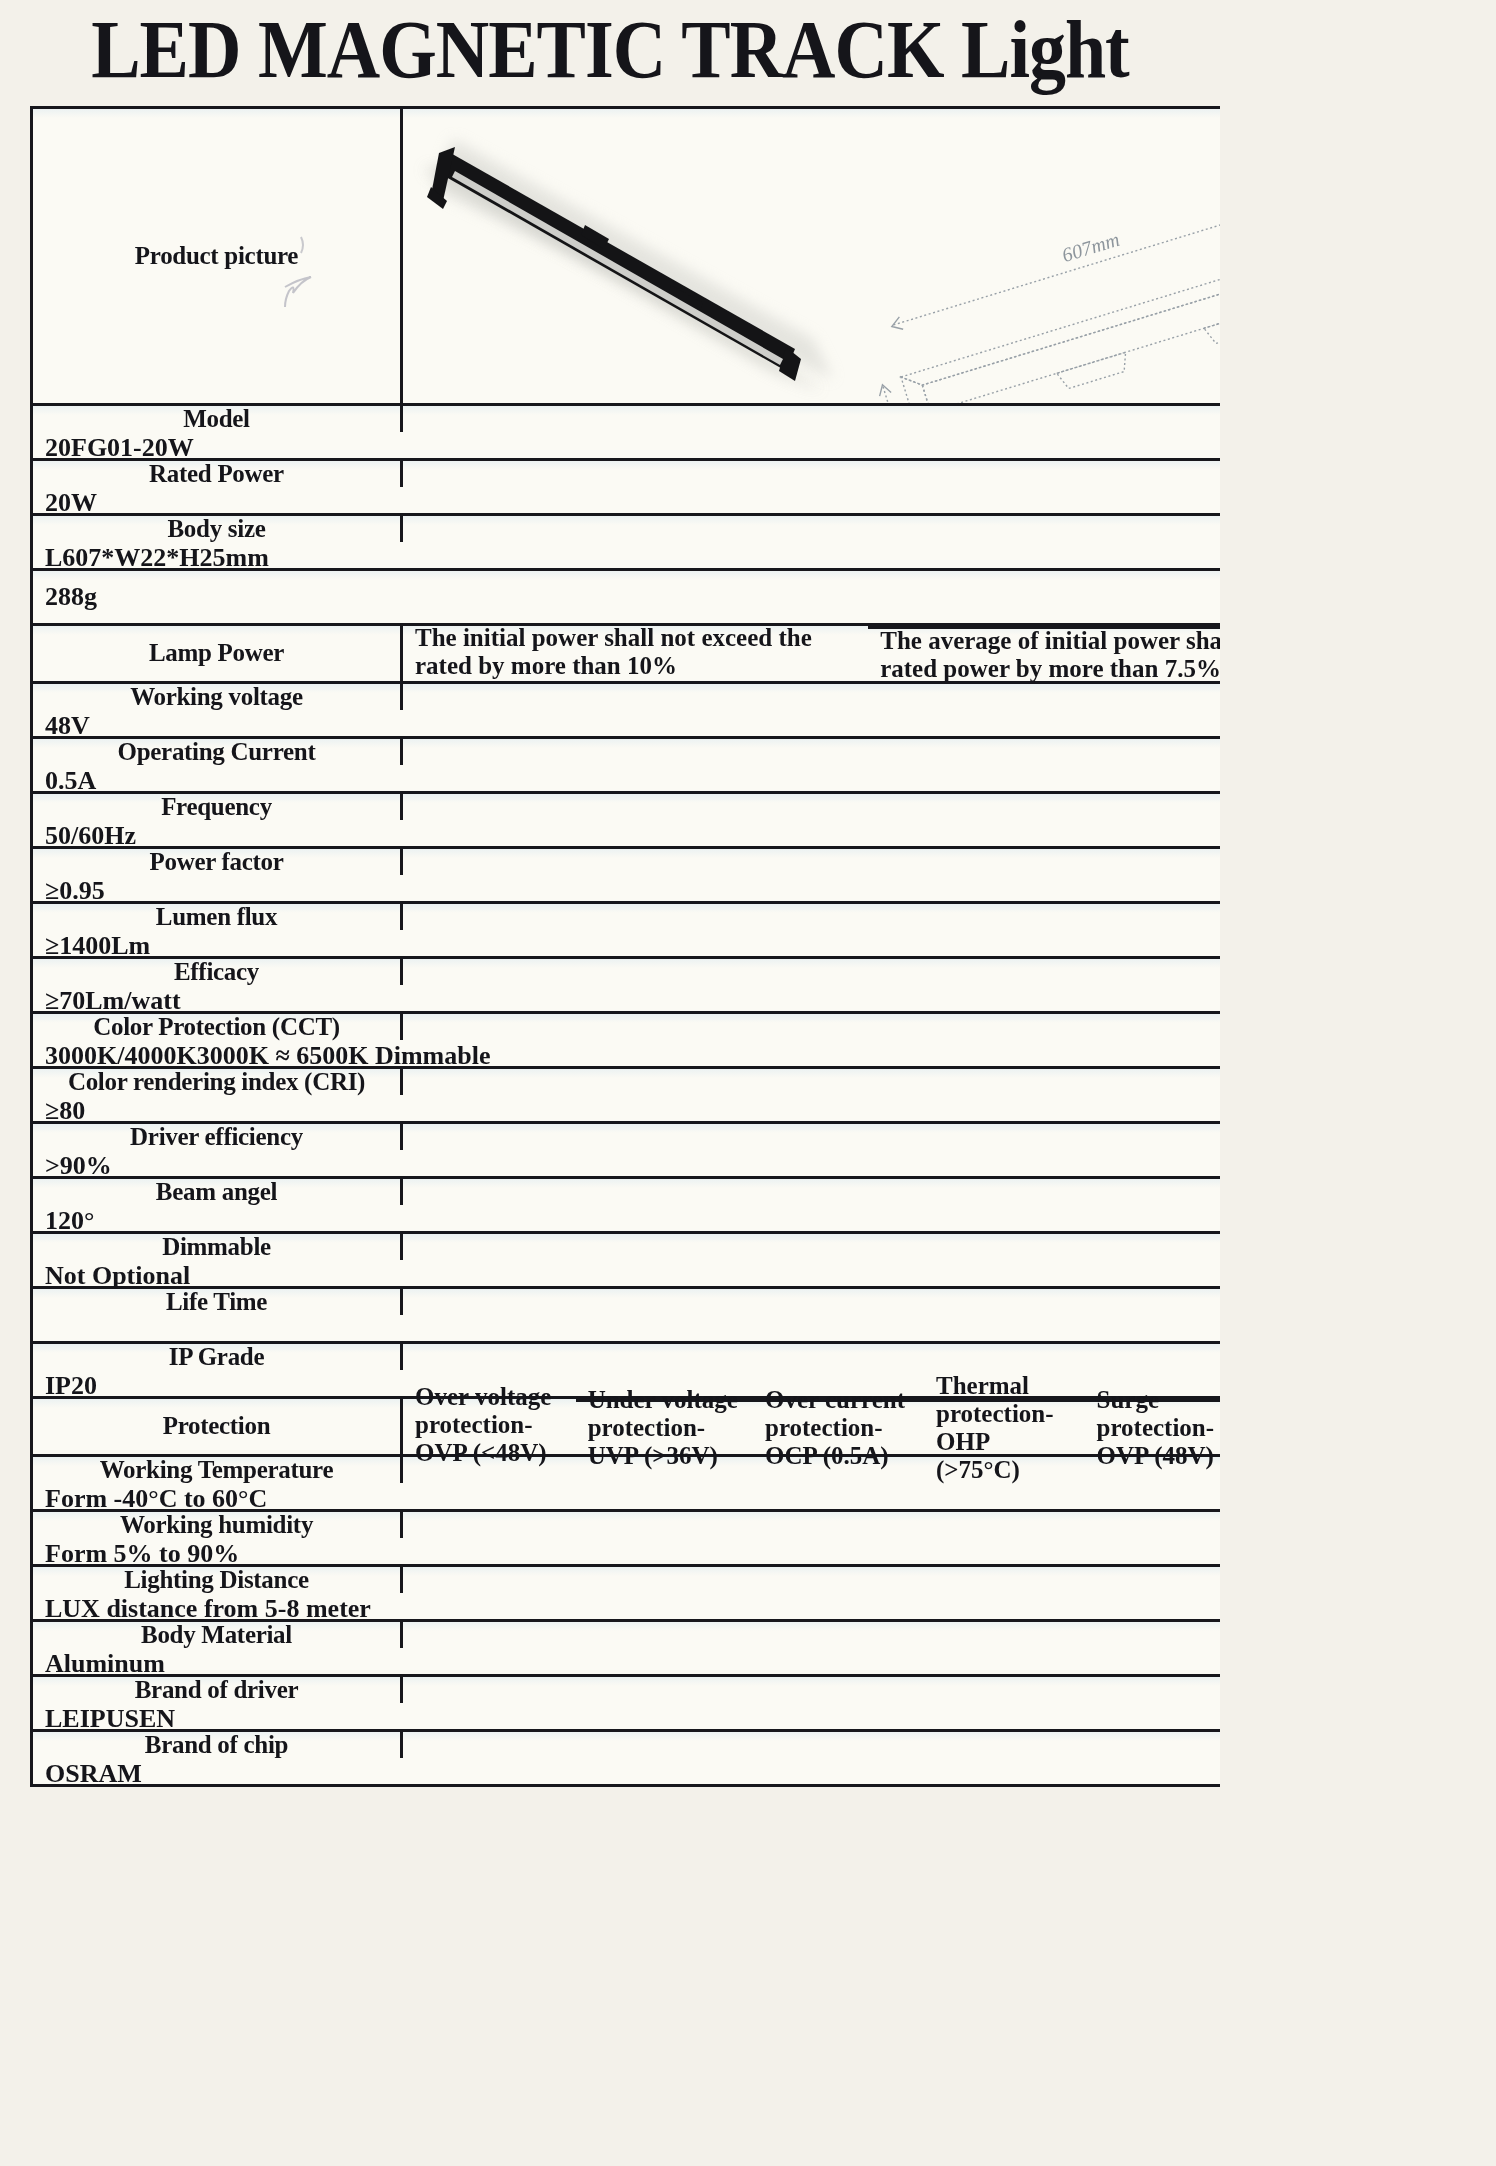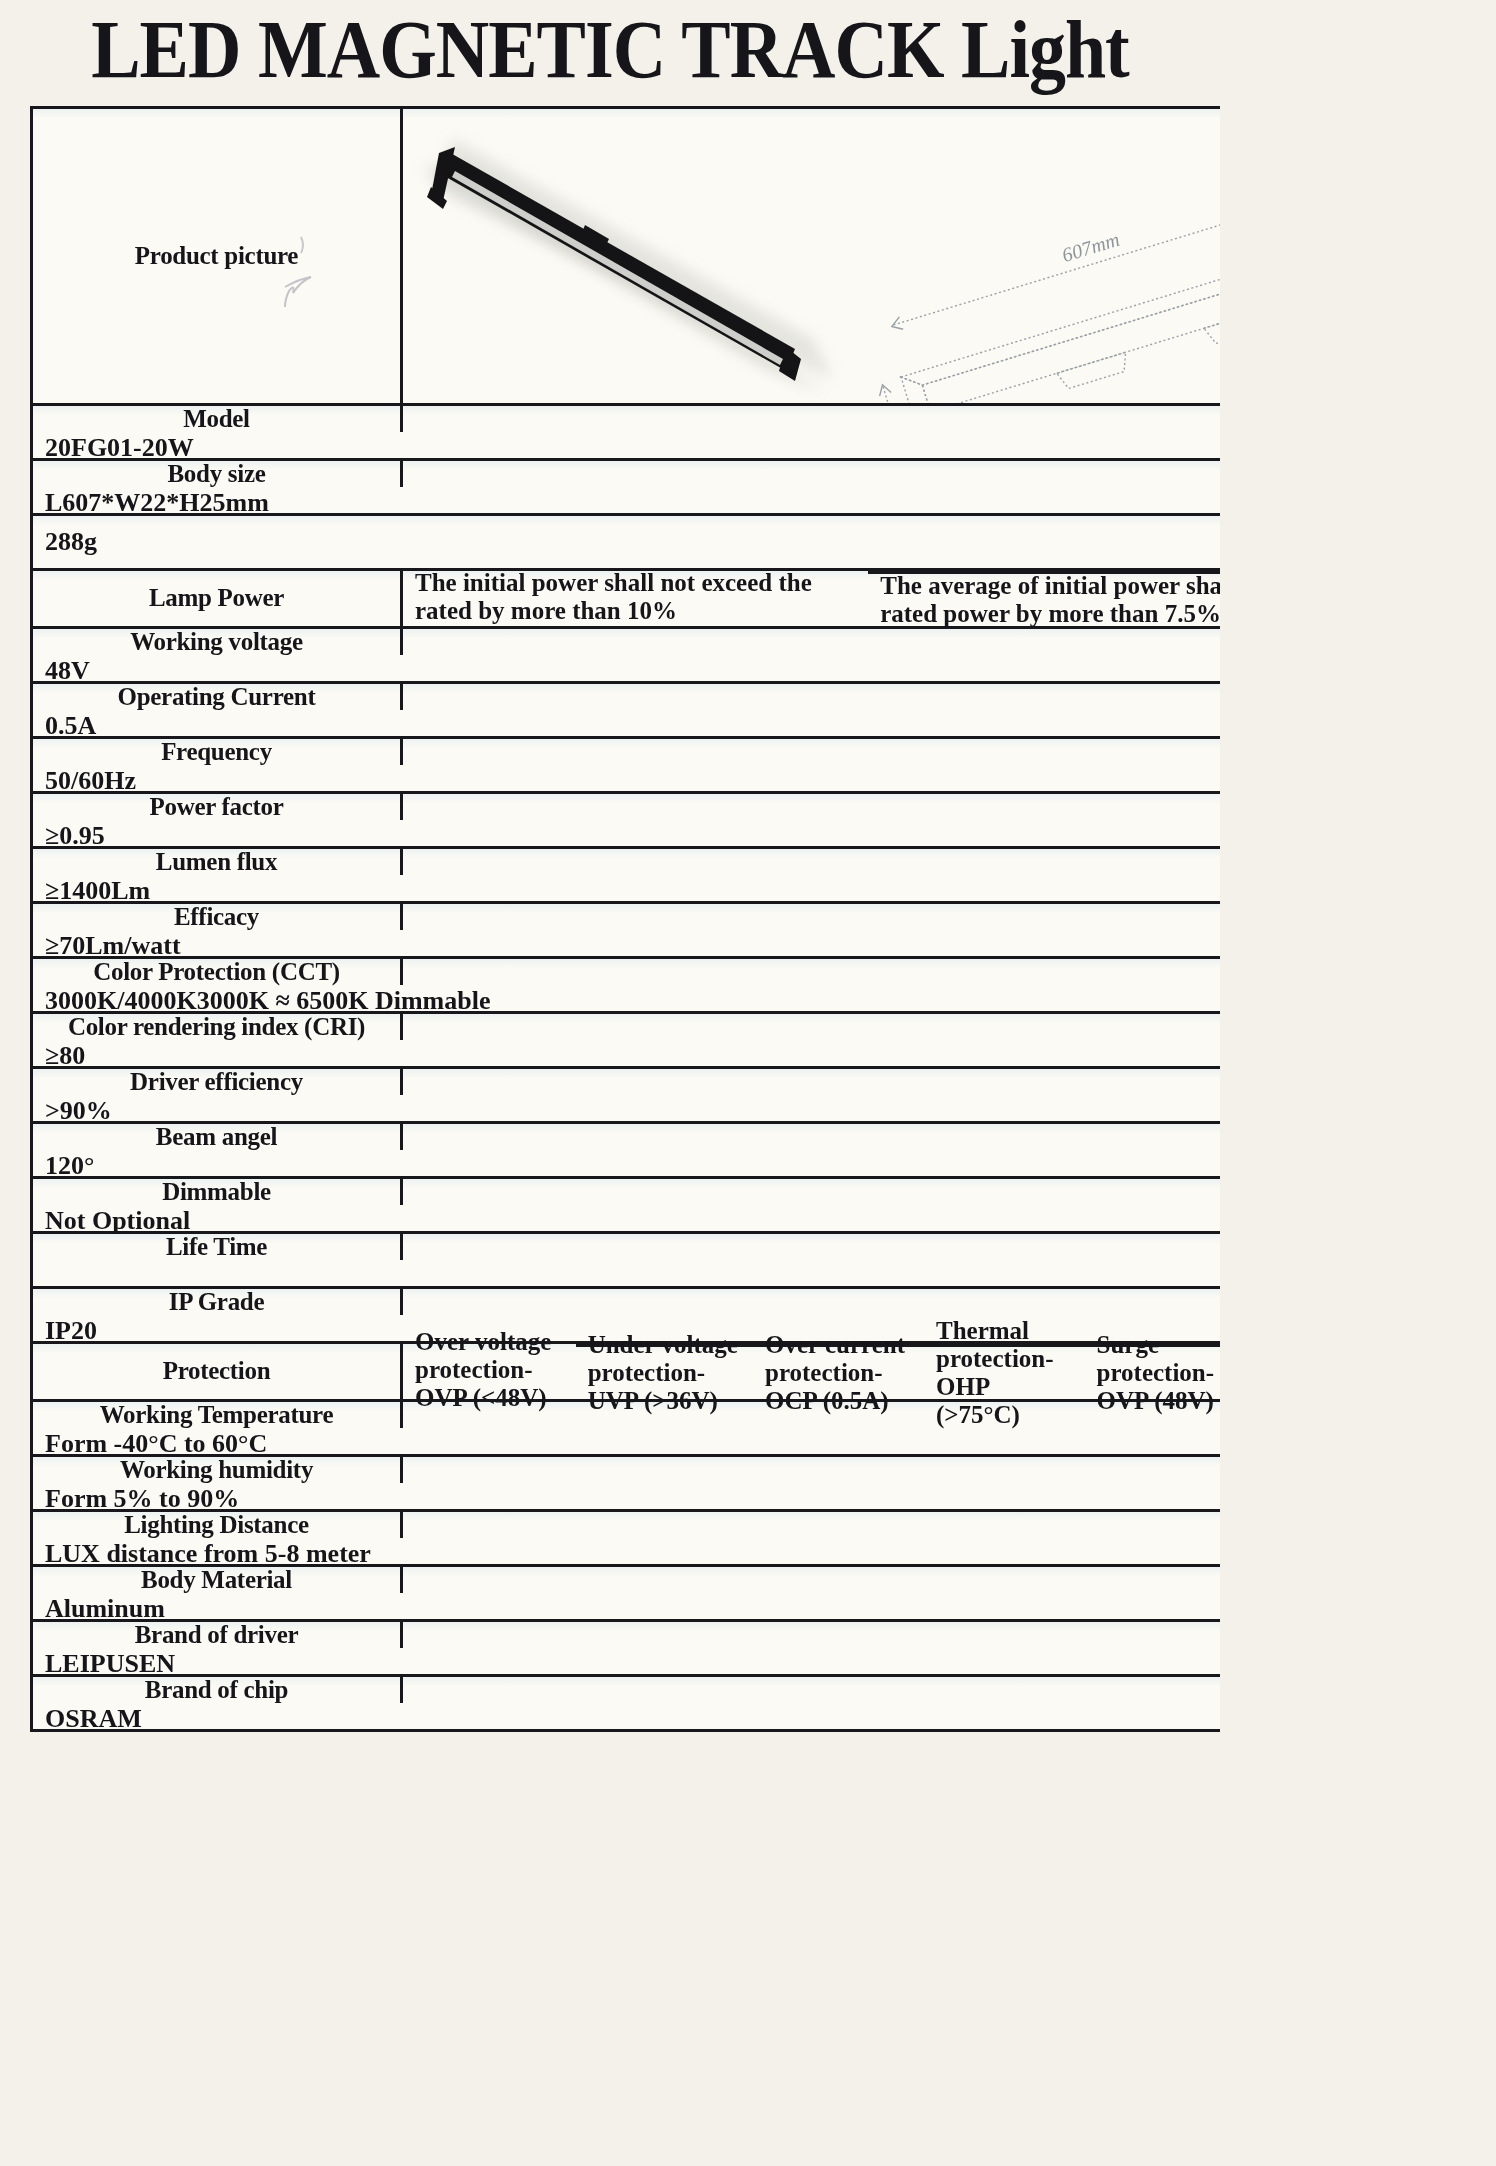--- a/index.html
+++ b/index.html
@@ -127,20 +127,24 @@
           <path d="M12,58 q14,-8 26,-10 q-10,4 -18,16 q2,-10 -4,-2 q-4,8 -4,16" stroke="#adadb8" stroke-width="2" fill="none" opacity="0.7"></path>
         </svg>
       </div>
     </div>
 
     <div class="row h52">
       <div class="label">Model</div>
       <div class="value">20FG01-20W</div>
     </div>
 
+    <div class="row h52">
+      <div class="label">Rated Power</div>
+      <div class="value">20W</div>
+    </div>
 
     <div class="row h52">
       <div class="label">Body size</div>
       <div class="value">L607*W22*H25mm</div>
     </div>
 
     <div class="row h52">
       <div class="value">288g</div>
     </div>
 

